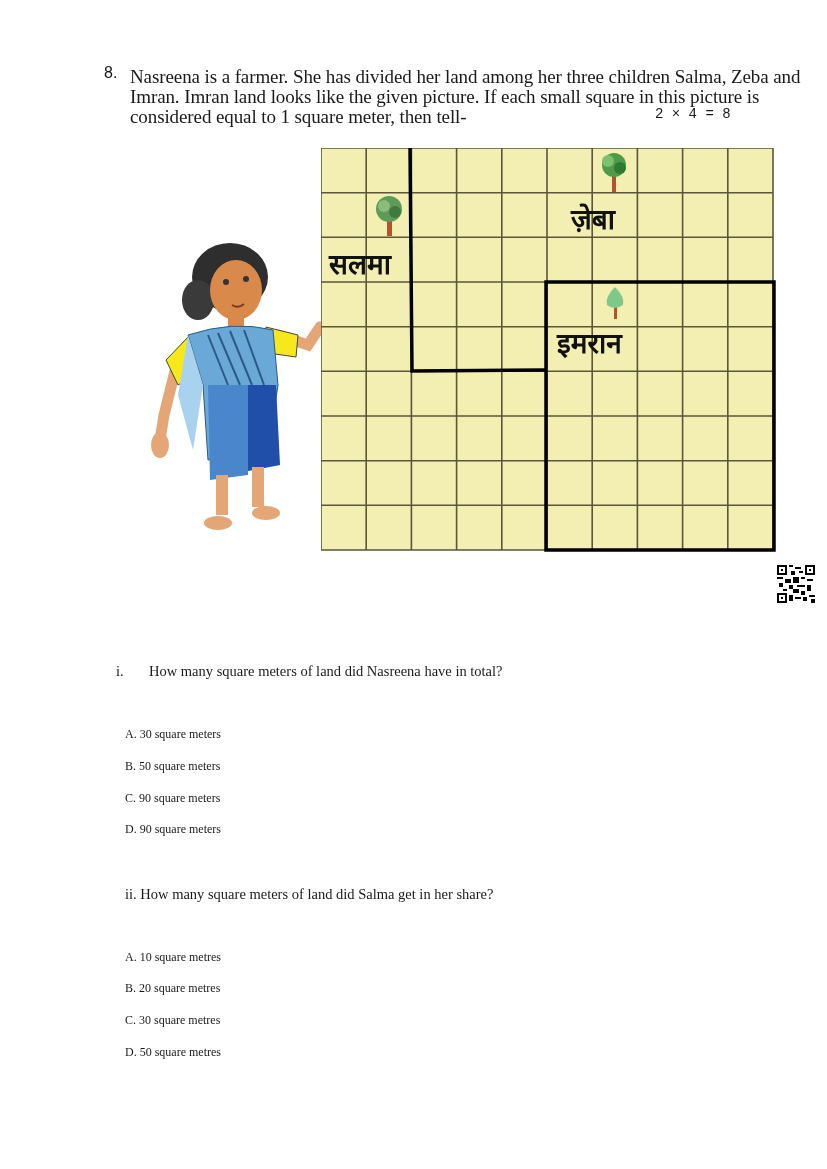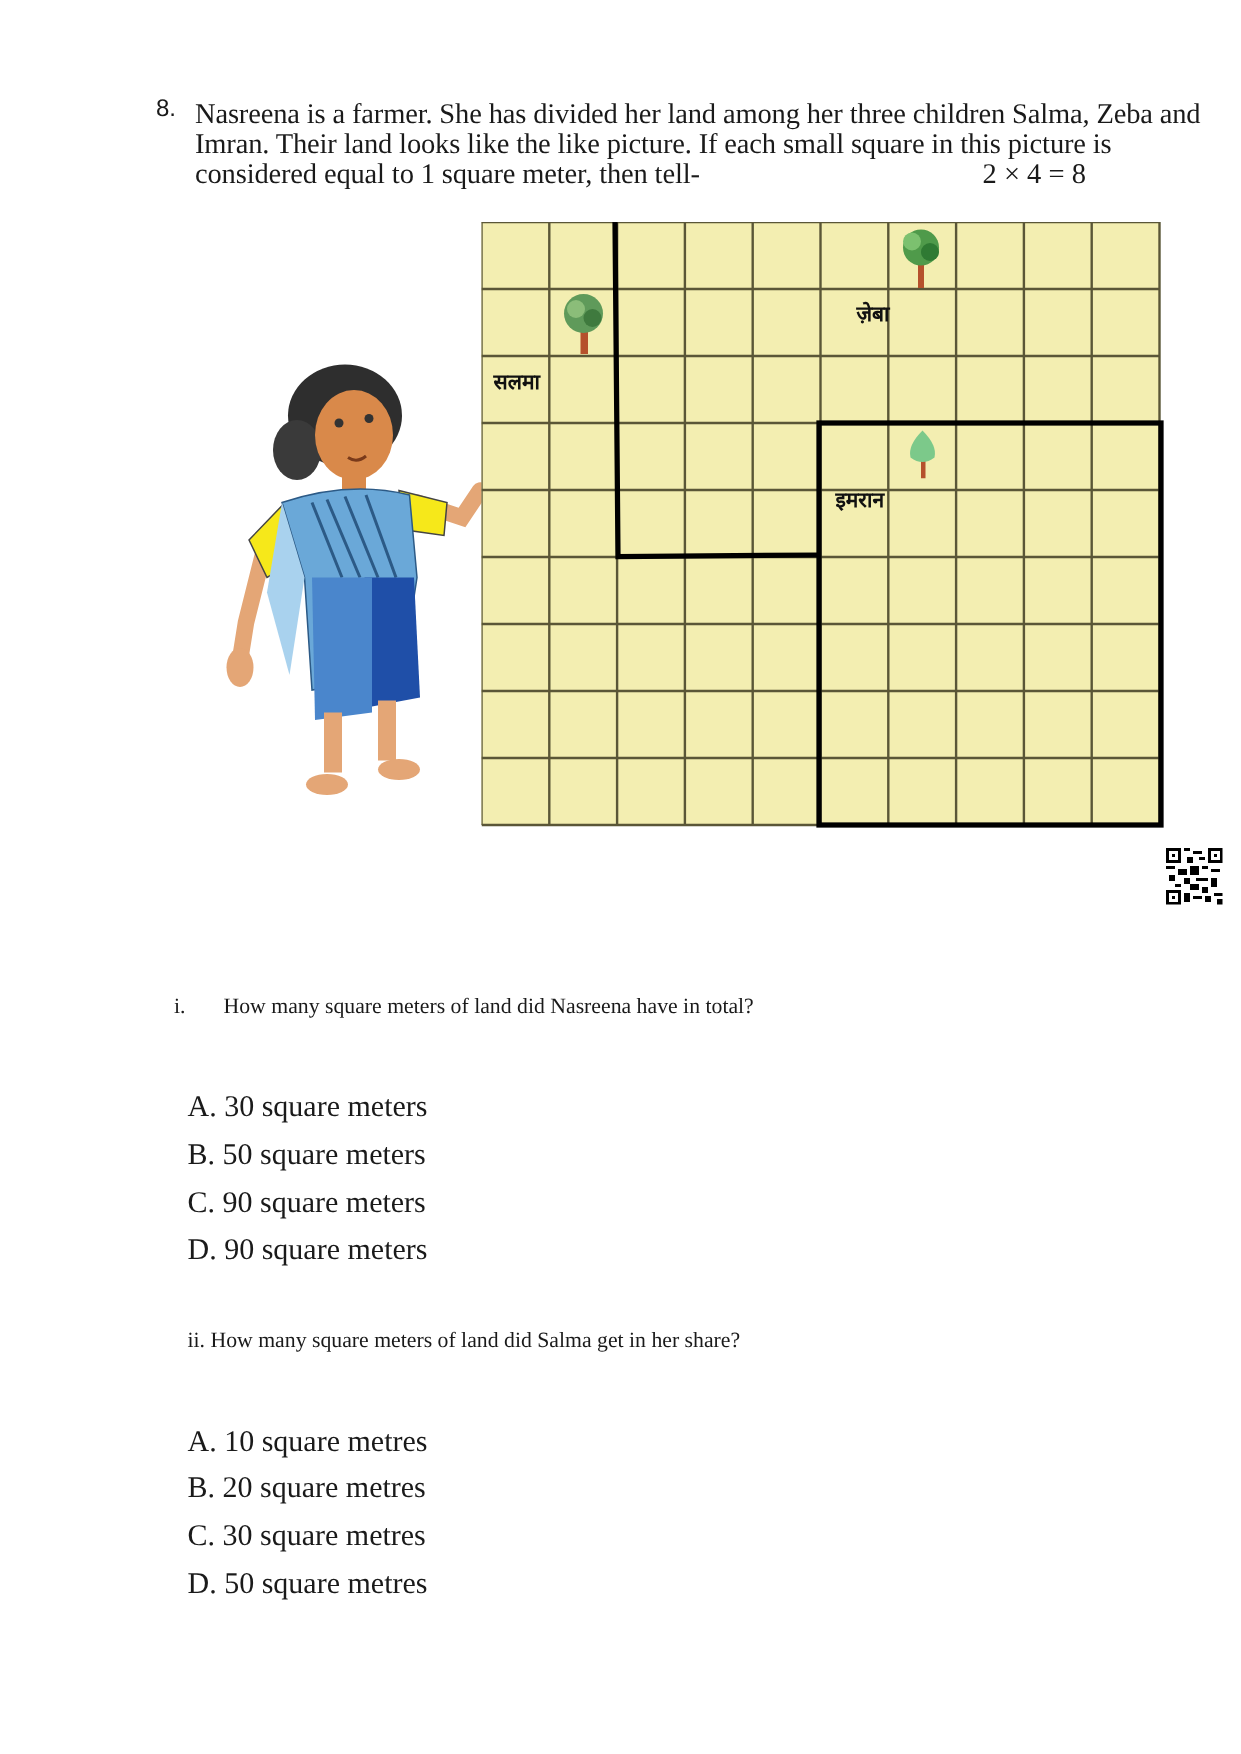--- a/index.html
+++ b/index.html
@@ -1,35 +1,35 @@
 <!DOCTYPE html>
 <html><head>
 <meta charset="utf-8">
 <style>
   html, body { margin: 0; padding: 0; background: #ffffff; }
   body { width: 827px; height: 1169px; position: relative; overflow: hidden;
          font-family: "Liberation Serif", "DejaVu Serif", serif; color: #1a1a1a; }
   .abs { position: absolute; }
   .qnum { left: 104px; top: 64px; font-size: 16px; font-family: "Liberation Sans", sans-serif; }
   .qline { left: 130px; font-size: 19px; white-space: nowrap; letter-spacing: -0.1px; }
-  .marks { left: 655px; top: 106px; font-size: 19px; white-space: nowrap; }
+  .marks { left: 655px; top: 106px; font-size: 14px; white-space: nowrap; font-family: Liberation Mono, monospace; }
   #grid { left: 321px; top: 148px; width: 452px; height: 402px; background: #f3eeb1; }
   #grid svg { position: absolute; left: 0; top: 0; }
-  .hindi { font-family: Liberation Mono, monospace; font-weight: bold; font-size: 14px; color: #111; position: absolute; white-space: nowrap; }
+  .hindi { font-family: Liberation Mono, monospace; font-weight: bold; font-size: 28px; color: #111; position: absolute; white-space: nowrap; }
   #girl { left: 148px; top: 235px; width: 180px; height: 310px; }
   #qr { left: 777px; top: 565px; width: 38px; height: 38px; }
   .subq { font-size: 14.5px; white-space: nowrap; }
-  .opt { font-size: 20px; white-space: nowrap; left: 125px; }
+  .opt { font-size: 12px; white-space: nowrap; left: 125px; }
 </style>
 </head>
 <body>
 
 <div class="abs qnum">8.</div>
 <div class="abs qline" style="top:66px">Nasreena is a farmer. She has divided her land among her three children Salma, Zeba and</div>
-<div class="abs qline" style="top:86px">Imran. Their land looks like the like picture. If each small square in this picture is</div>
+<div class="abs qline" style="top:86px">Imran. Imran land looks like the given picture. If each small square in this picture is</div>
 <div class="abs qline" style="top:106px">considered equal to 1 square meter, then tell-</div>
 <div class="abs marks">2 × 4 = 8</div>
 
 <div class="abs" id="girl">
   <svg width="180" height="310" viewBox="0 0 180 310">
 
     <ellipse cx="82" cy="42" rx="38" ry="34" fill="#2e2e2e"></ellipse>
     <ellipse cx="50" cy="65" rx="16" ry="20" fill="#3a3a3a"></ellipse>
 
     <ellipse cx="88" cy="55" rx="26" ry="30" fill="#d9894a"></ellipse>

